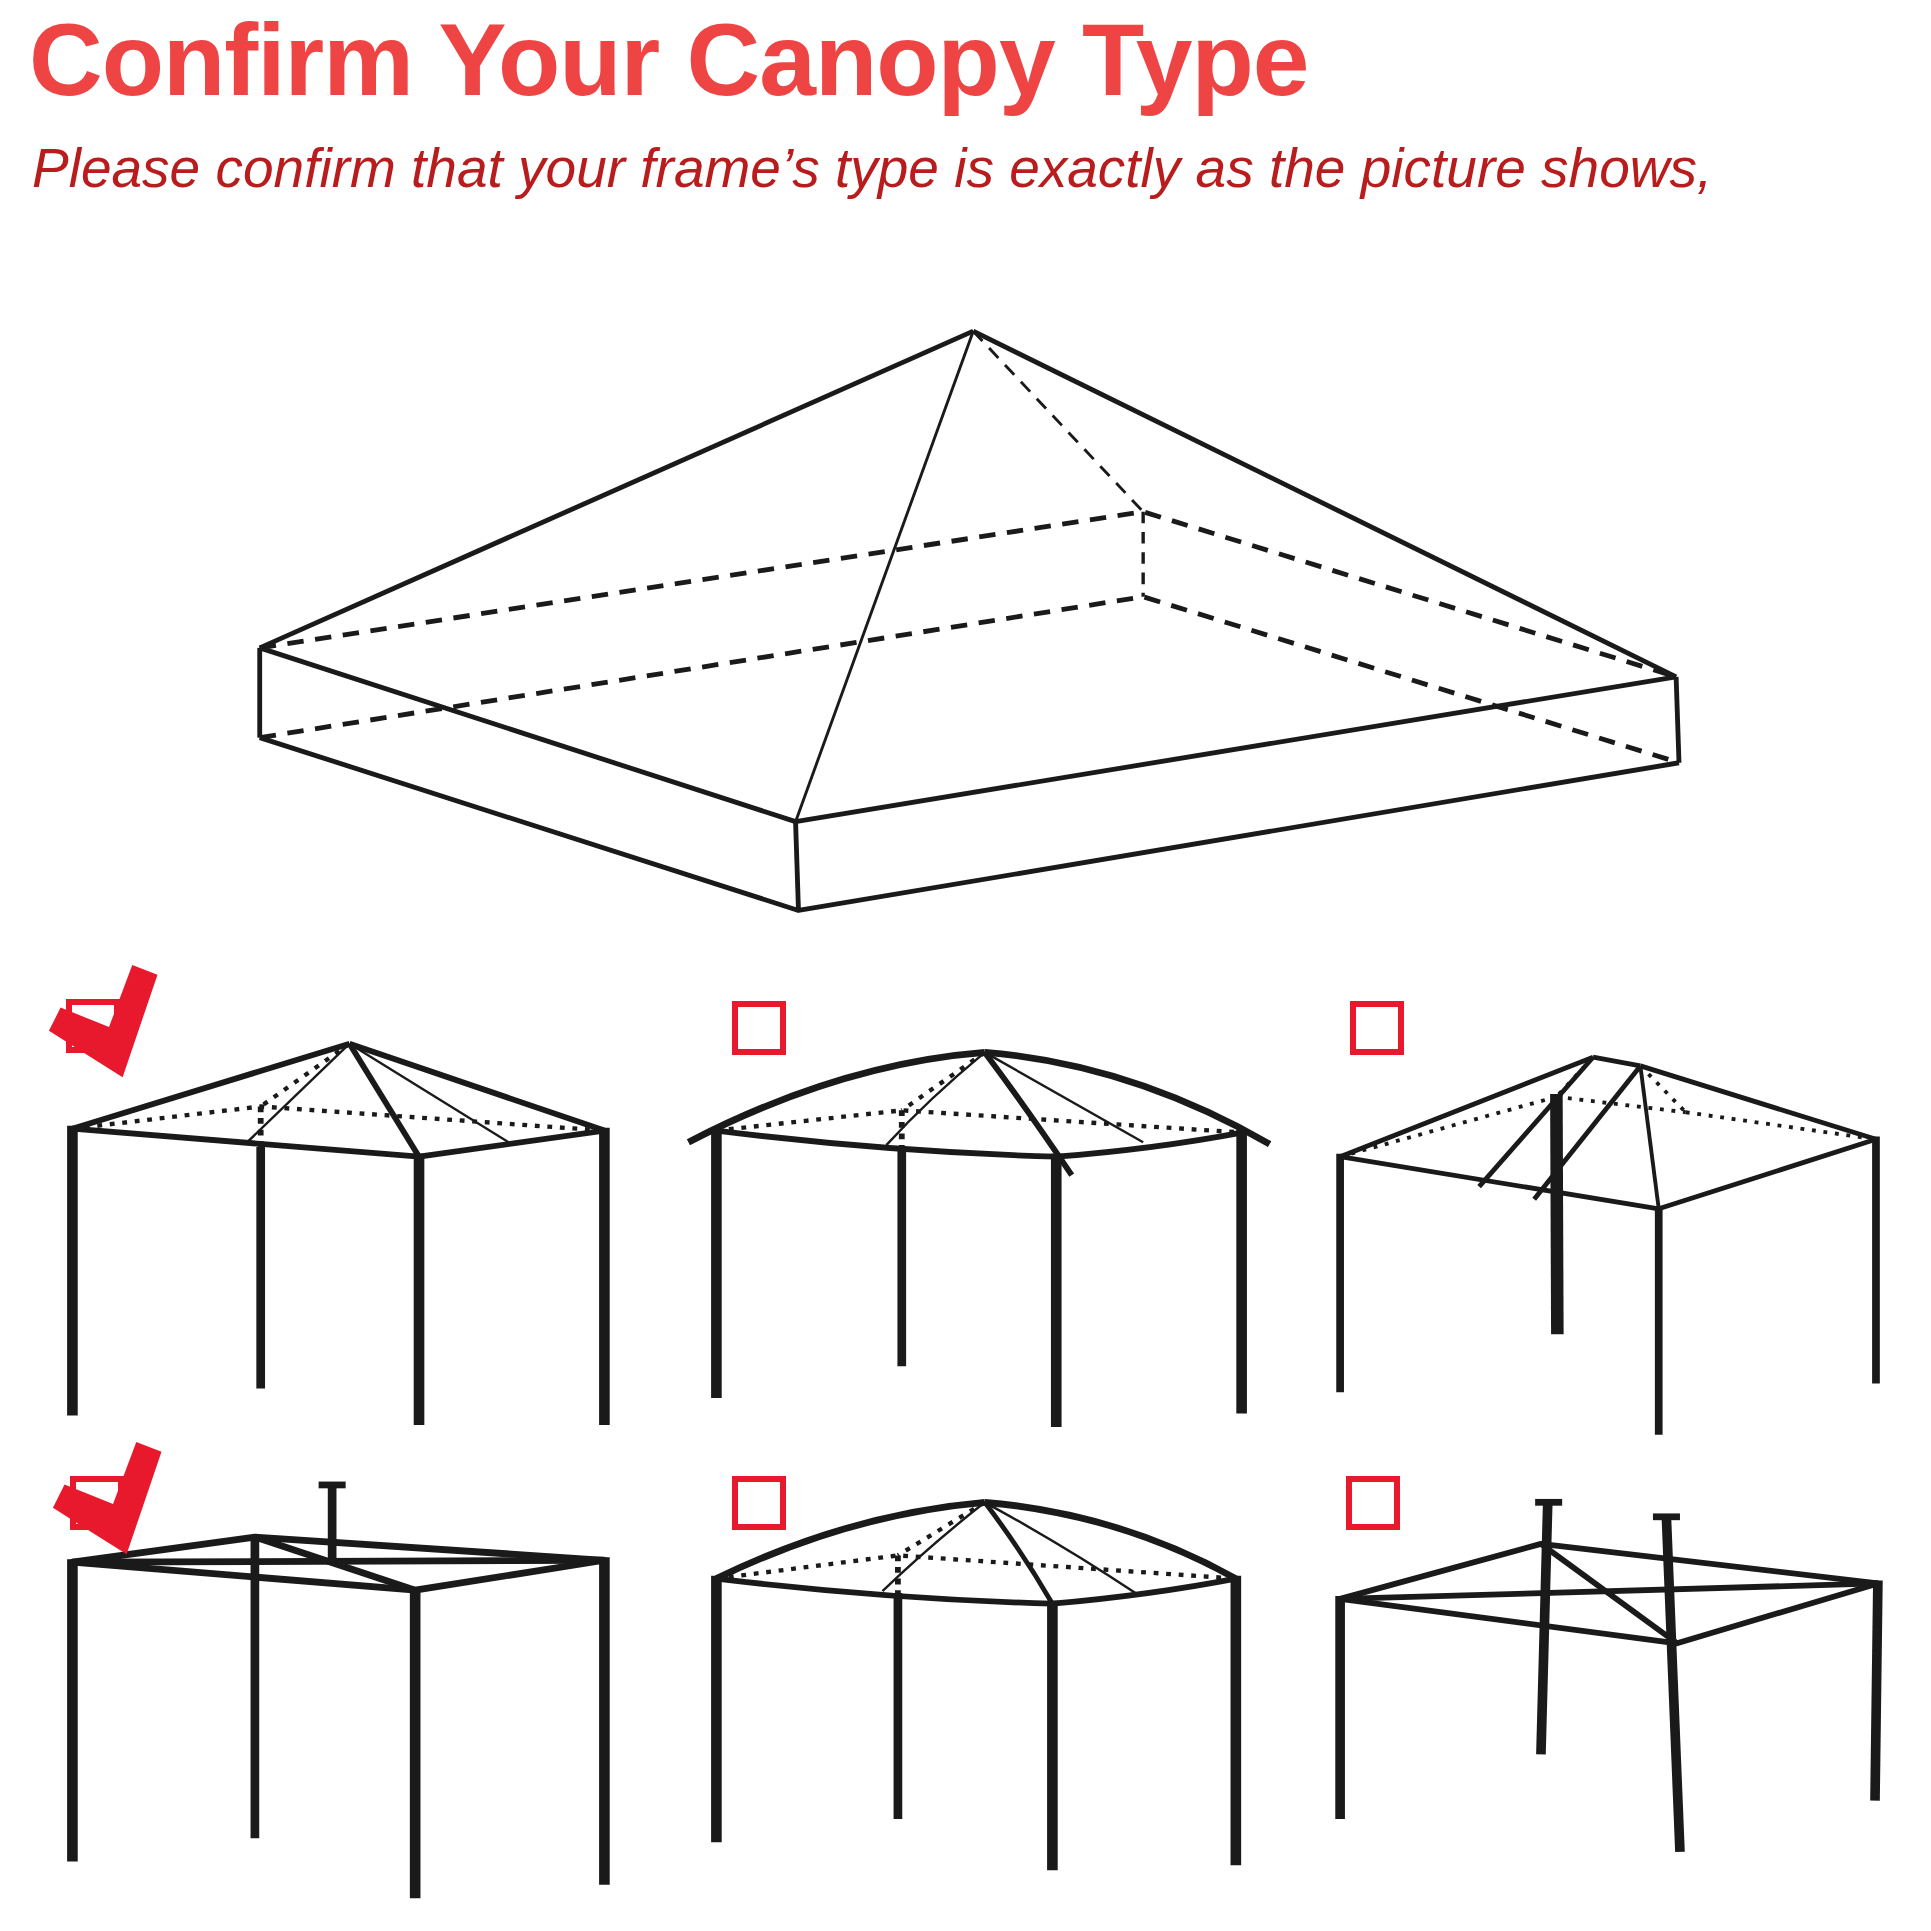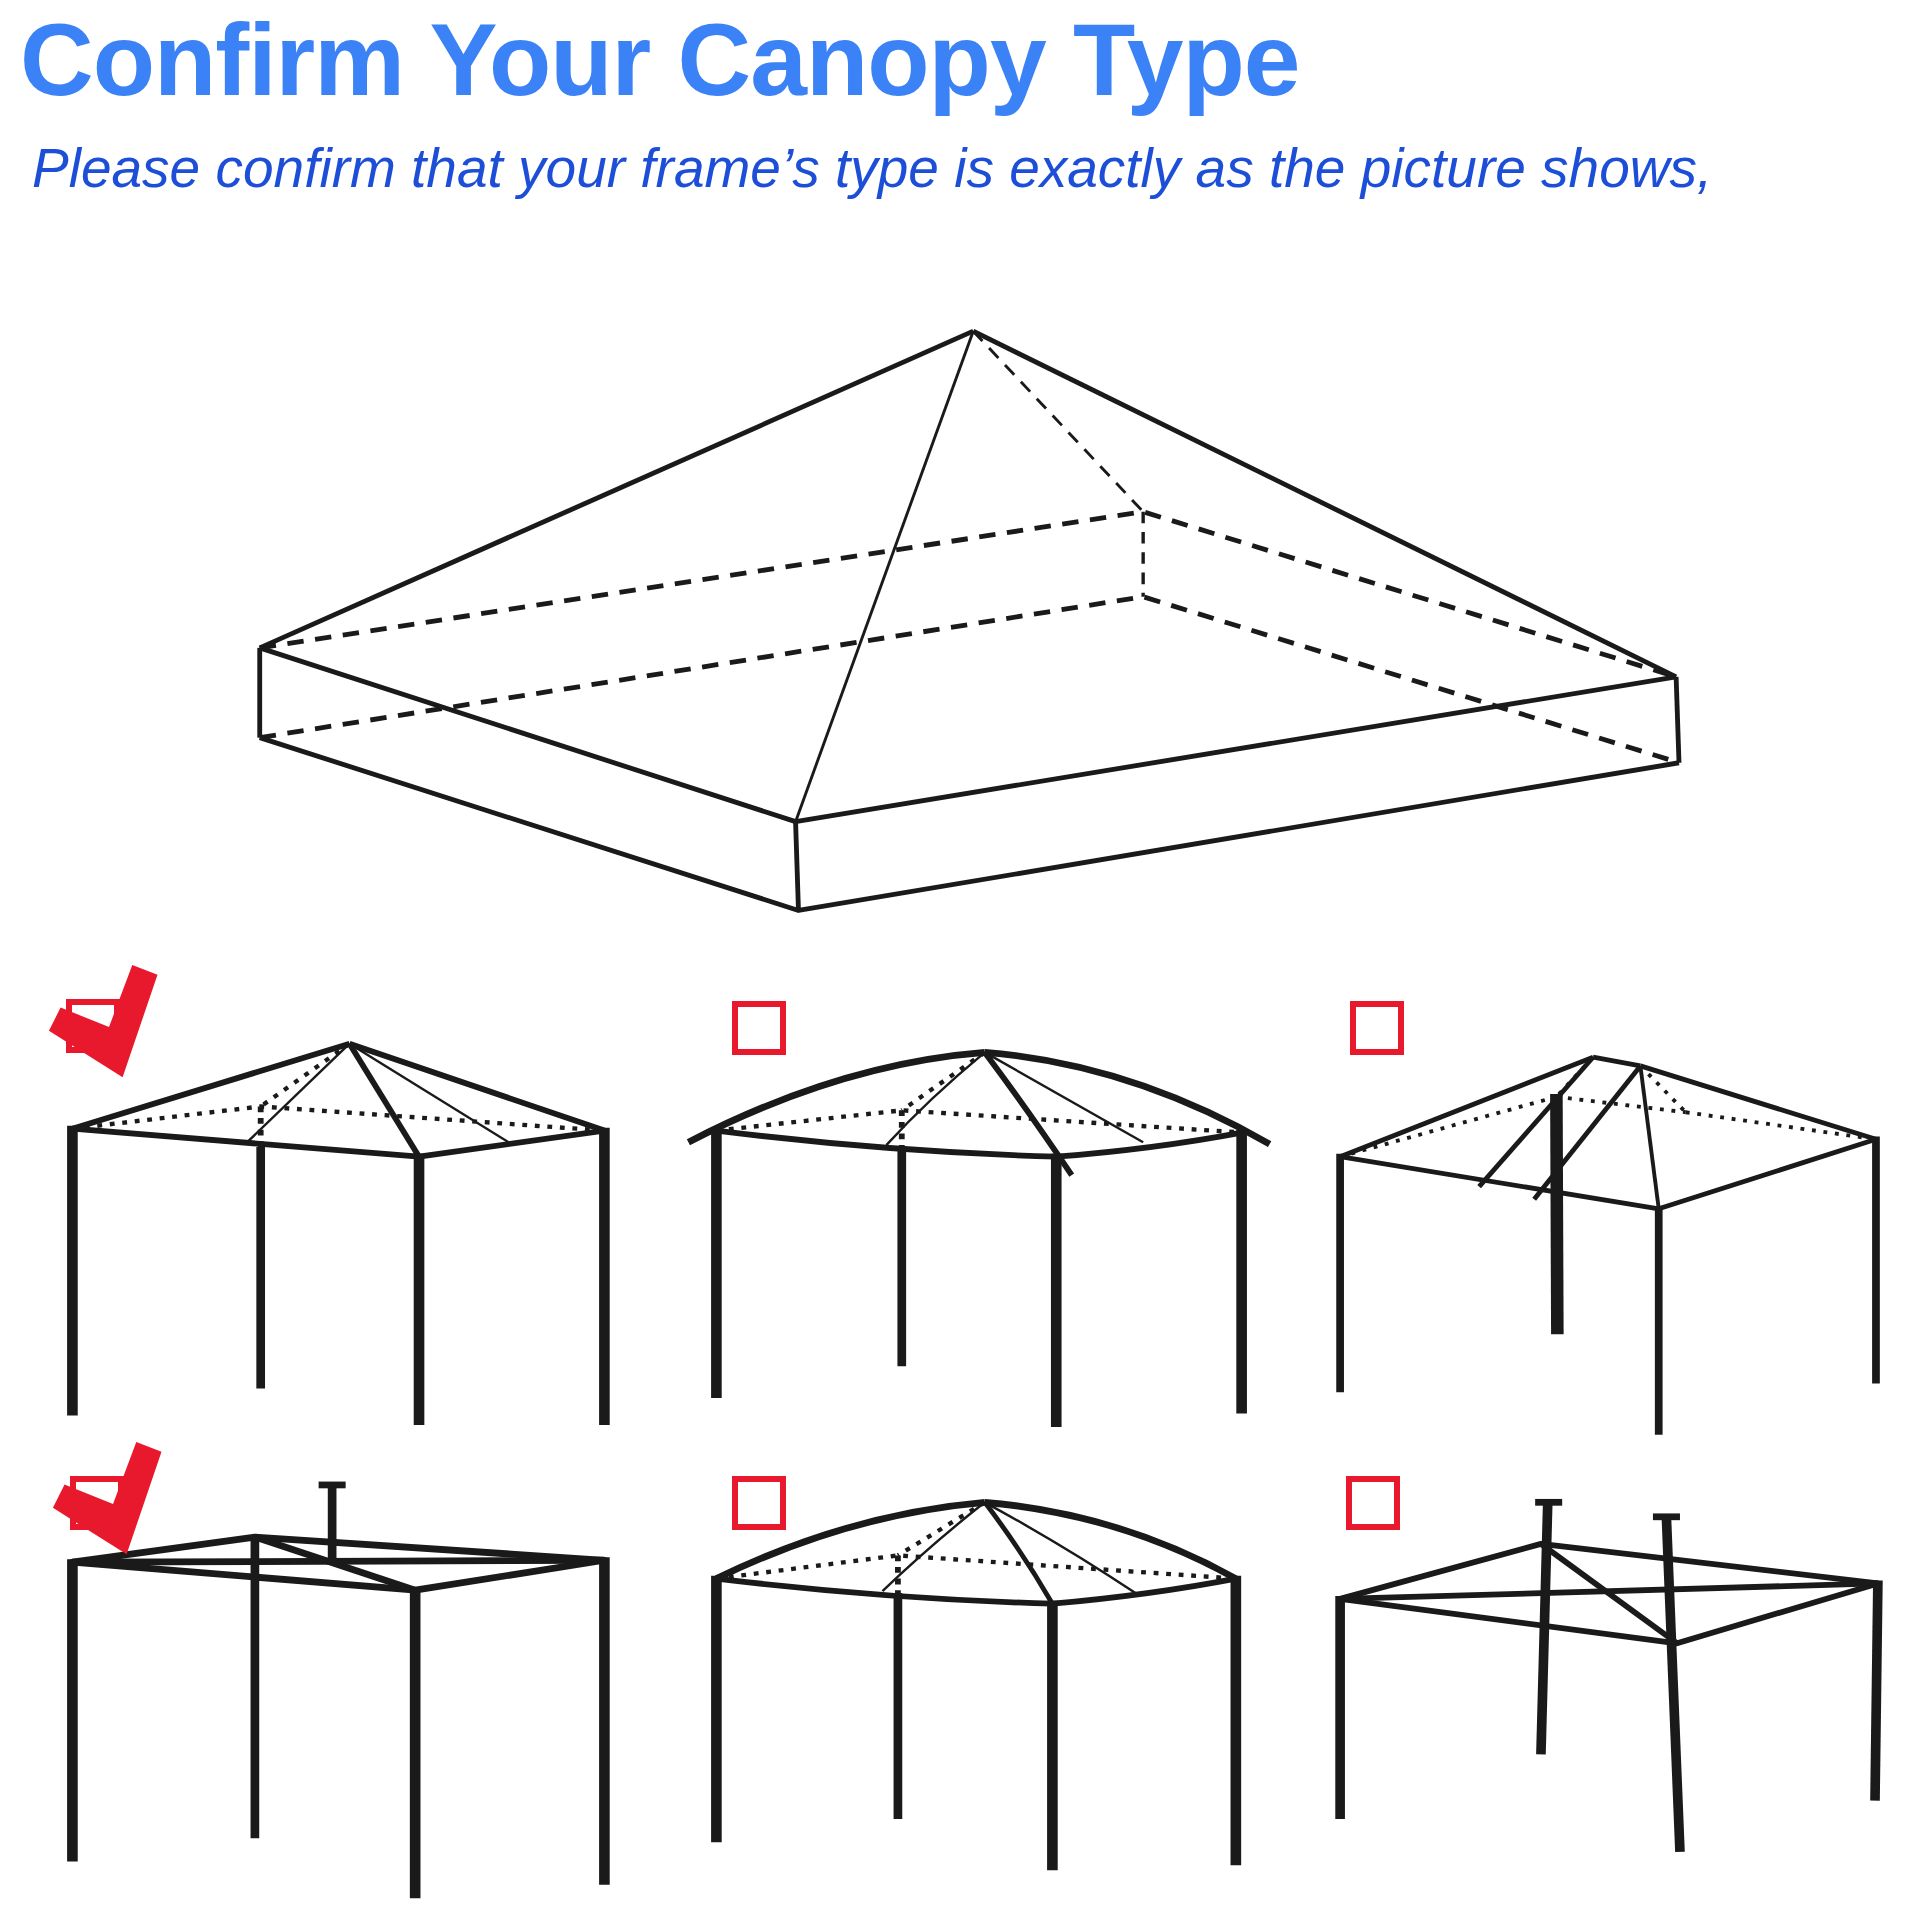--- a/index.html
+++ b/index.html
@@ -5,28 +5,28 @@
   html,body{margin:0;padding:0;background:#ffffff;}
   .page{
     position:relative;
     width:1931px;height:1931px;
     background:#ffffff;
     font-family:"Liberation Sans", sans-serif;
     color:var(--line,#111);
     overflow:hidden;
   }
   .title{
-    position:absolute;left:20px;top:1.9px;margin:0;
+    position:absolute;left:29px;top:1.9px;margin:0;
     font-size:102px;font-weight:bold;letter-spacing:-1px;
-    color:#3b82f6;white-space:nowrap;
+    color:#ef4444;white-space:nowrap;
   }
   .subtitle{
     position:absolute;left:32px;top:131px;margin:0;
     font-style:italic;font-size:55px;line-height:75px;
-    color:#1d4ed8;white-space:nowrap;
+    color:#b91c1c;white-space:nowrap;
   }
   .subtitle span{display:block;}
   svg.diagram-layer{position:absolute;left:0;top:0;}
   .ln{stroke:var(--line,#1a1a1a);fill:none;stroke-linejoin:round;}
   .checkbox{
     position:absolute;width:42px;height:42px;
     border:6.8px solid var(--accent,#e8192c);
     background:transparent;
     cursor:pointer;
   }

